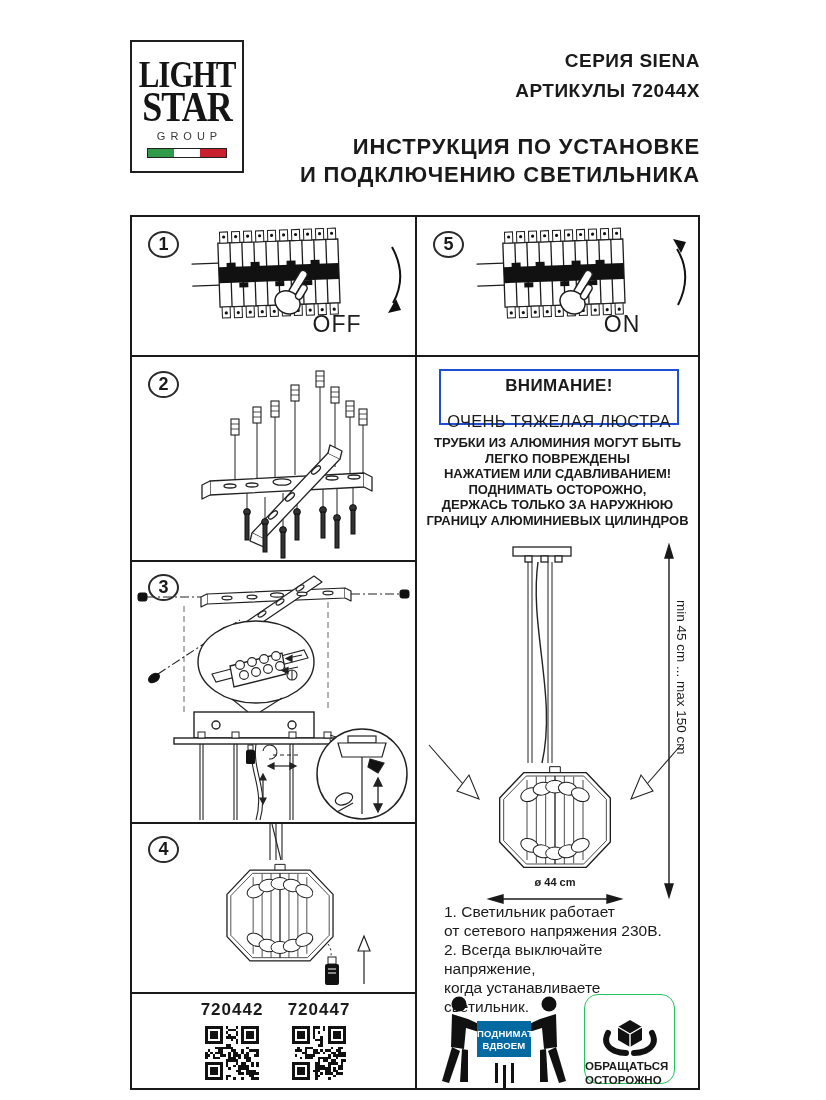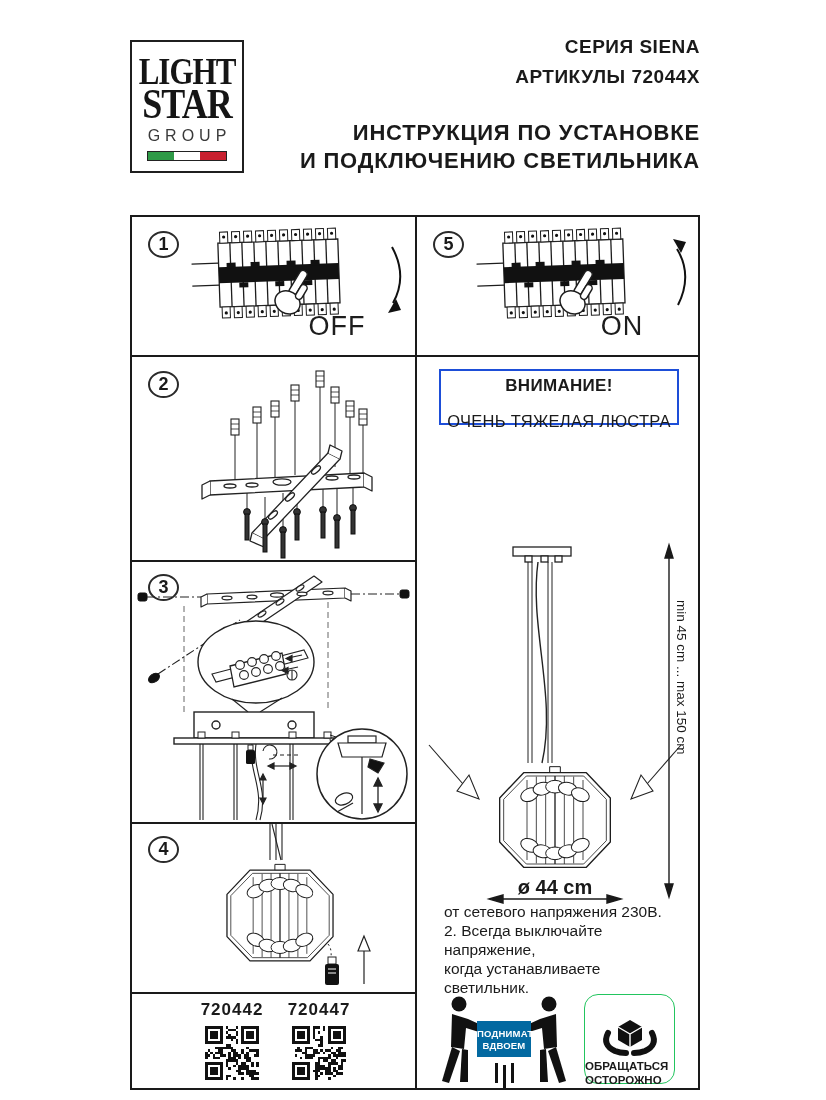--- a/index.html
+++ b/index.html
@@ -8,60 +8,60 @@
           color:#1a1a1a; overflow:hidden; }
 
   
   .logo-box { position:absolute; left:130px; top:40px; width:114px; height:133px;
               border:2px solid #1f1f1f; display:flex; flex-direction:column;
               align-items:center; justify-content:center; padding-top:4px; }
   .logo-light { font-family:"Liberation Serif", serif; font-weight:700; font-size:31px;
                 letter-spacing:-1px; transform:scaleY(1.25); line-height:30px; color:#151515;}
   .logo-star  { font-family:"Liberation Serif", serif; font-weight:700; font-size:36px;
                 letter-spacing:-1px; transform:scaleY(1.2); line-height:36px; color:#151515;}
-  .logo-group { font-size:16px; letter-spacing:5px; color:#3a3a3a; margin-top:5px;
+  .logo-group { font-size:11px; letter-spacing:5px; color:#3a3a3a; margin-top:5px;
                 padding-left:5px; }
   .logo-flag  { width:80px; height:10px; border:1px solid #222; display:flex; margin-top:6px; }
   .logo-flag span { flex:1; height:100%; }
 
-  .title-block { position:absolute; right:126px; top:36px; text-align:right;margin-left:8px; }
+  .title-block { position:absolute; right:126px; top:50px; text-align:right;margin-left:8px; }
   .t-series   { font-size:19px; font-weight:700; letter-spacing:.5px; }
   .t-articles { font-size:19px; font-weight:700; letter-spacing:.5px; margin-top:8px; }
   .t-main     { font-size:22px; font-weight:700; letter-spacing:.8px; margin-top:31px; line-height:28px; }
 
   
   .grid { position:absolute; left:130px; top:215px; width:570px; height:875px;
           border:2px solid #1a1a1a; }
   .vline { position:absolute; left:283px; top:0; bottom:0; width:2px; background:#1a1a1a; }
   .hl { position:absolute; left:0; width:283px; height:2px; background:#1a1a1a; }
   .hlr { position:absolute; left:285px; right:0; top:138px; height:2px; background:#1a1a1a; }
   .cell { position:absolute; }
 
   .step-circle { position:absolute; left:16px; top:14px; width:31px; height:27px;
                  border:2px solid #2a2a2a; border-radius:50%; display:flex;
                  align-items:center; justify-content:center;
                  font-size:18px; font-weight:700; }
   .switch-label { position:absolute; left:160px; top:94px; width:90px; text-align:center;
-                  font-size:27px; letter-spacing:1px; color:#1d1d1d; }
+                  font-size:23px; letter-spacing:1px; color:#1d1d1d; }
 
   svg { display:block; }
   .draw { position:absolute; }
 
   
   .warn-box { position:absolute; left:22px; top:12px; width:240px; height:56px;
               border:2px solid #1d4ed8; text-align:center; padding-top:5px; }
   .warn-t1 { font-size:17px; font-weight:700; letter-spacing:.3px; }
   .warn-t2 { font-size:16.5px; font-weight:400; letter-spacing:.3px; margin-top:16px; }
   .warn-body { position:absolute; left:4px; top:78px; width:273px; text-align:center;
                font-size:13px; font-weight:700; line-height:15.5px; }
   .dim-v { position:absolute; left:256px; top:243px; height:240px; width:16px;
            writing-mode:vertical-rl; font-size:13.5px; white-space:nowrap;
            display:flex; align-items:center; }
   .dim-d { position:absolute; left:68px; top:519px; width:140px; text-align:center;
-           font-size:20px; font-weight:700; }
+           font-size:11px; font-weight:700; }
   .notes { position:absolute; left:27px; top:545px; width:240px; font-size:15.5px;
            line-height:19px; }
   .lift-label { position:absolute; left:60px; top:664px; width:54px; height:36px;
                 background:#0369a1; color:#fff; font-size:9.5px; font-weight:700;
                 text-align:center; line-height:11.5px; padding-top:7px; letter-spacing:.2px;}
   .care-box { position:absolute; left:167px; top:637px; width:91px; height:90px;
               border:1px solid #22c55e; border-radius:14px; text-align:left; padding-top:24px; }
   .care-text { font-size:11.5px; font-weight:700; line-height:13.5px; margin-top:3px; }
 
   
@@ -716,20 +716,28 @@
             <rect x="14" y="20" width="1" height="1" fill="#111"></rect>
           </svg>
       </div>
     </div>
 
     <div class="cell" style="left:285px;top:140px;width:281px;height:731px">
       <div class="warn-box">
         <div class="warn-t1">ВНИМАНИЕ!</div>
         <div class="warn-t2">ОЧЕНЬ ТЯЖЕЛАЯ ЛЮСТРА</div>
       </div>
+      <div class="warn-body">
+        <div>ТРУБКИ ИЗ АЛЮМИНИЯ МОГУТ БЫТЬ</div>
+        <div>ЛЕГКО ПОВРЕЖДЕНЫ</div>
+        <div>НАЖАТИЕМ ИЛИ СДАВЛИВАНИЕМ!</div>
+        <div>ПОДНИМАТЬ ОСТОРОЖНО,</div>
+        <div>ДЕРЖАСЬ ТОЛЬКО ЗА НАРУЖНЮЮ</div>
+        <div>ГРАНИЦУ АЛЮМИНИЕВЫХ ЦИЛИНДРОВ</div>
+      </div>
 
       <svg class="draw" style="left:0;top:180px" width="281" height="380" viewBox="0 0 281 380">
         <g fill="#fff" stroke="#222" stroke-width="1.3">
           <rect x="96" y="10" width="58" height="9"></rect>
           <rect x="108" y="19" width="7" height="6"></rect>
             <rect x="124" y="19" width="7" height="6"></rect>
             <rect x="138" y="19" width="7" height="6"></rect>
         </g>
         <g stroke="#222" stroke-width="1" fill="none">
           <line x1="111" y1="25" x2="111" y2="226"></line>
@@ -751,20 +759,21 @@
             <polygon points="252,360 248,347 256,347"></polygon>
           <line x1="84" y1="362" x2="192" y2="362"></line>
           <polygon points="72,362 86,358 86,366"></polygon>
             <polygon points="204,362 190,358 190,366"></polygon>
         </g>
       </svg>
       <div class="dim-v">min 45 cm ... max 150 cm</div>
       <div class="dim-d">ø 44 cm</div>
 
       <div class="notes">
+        <div>1. Светильник работает</div>
         <div>от сетевого напряжения 230В.</div>
         <div>2. Всегда выключайте напряжение,</div>
         <div>когда устанавливаете светильник.</div>
       </div>
 
       <svg class="draw" style="left:22px;top:638px" width="130" height="95" viewBox="0 0 130 95">
         <g id="lifter" fill="#111">
           <circle cx="20" cy="9" r="7.5"></circle>
           <path d="M13,19 L29,24 L40,29 L40,37 L27,33 L25,54 L12,52 Z"></path>
           <path d="M13,52 L3,86 L10,88 L21,56 Z"></path>

